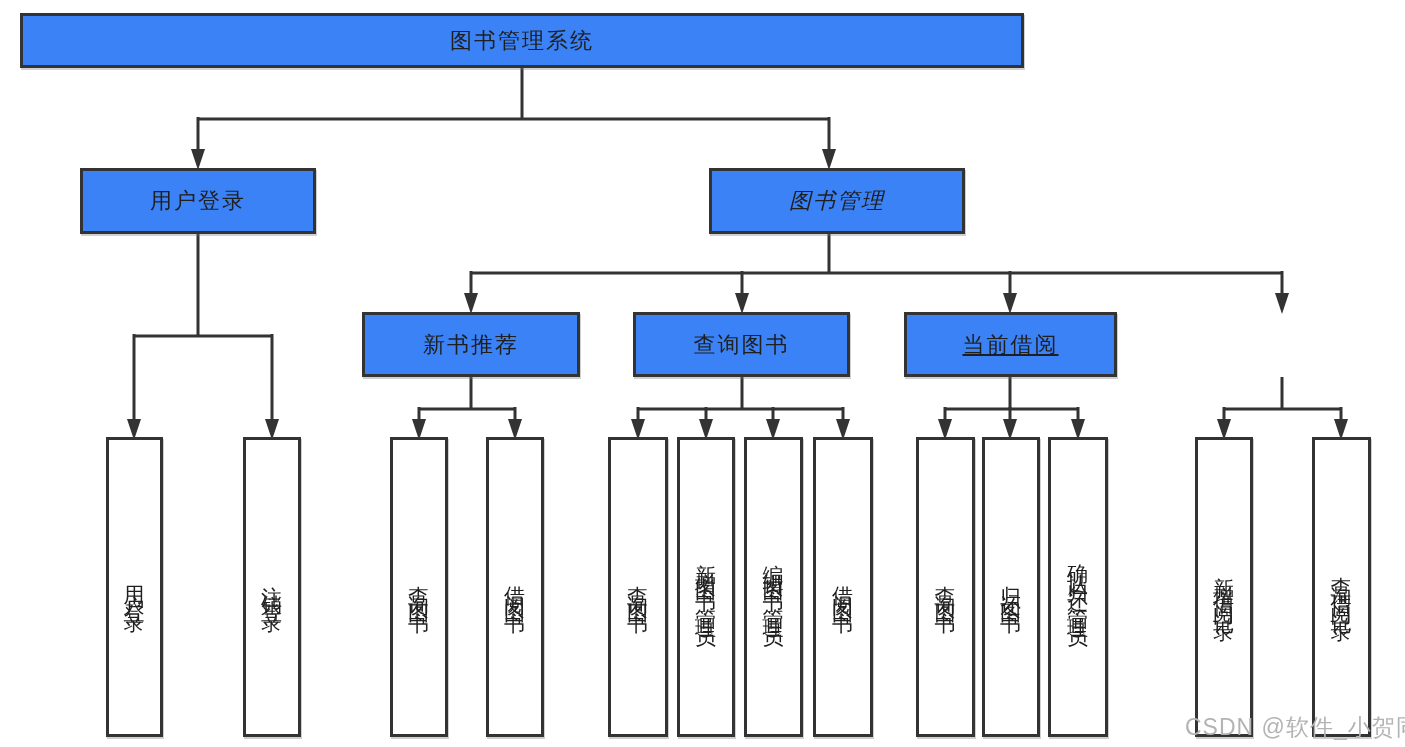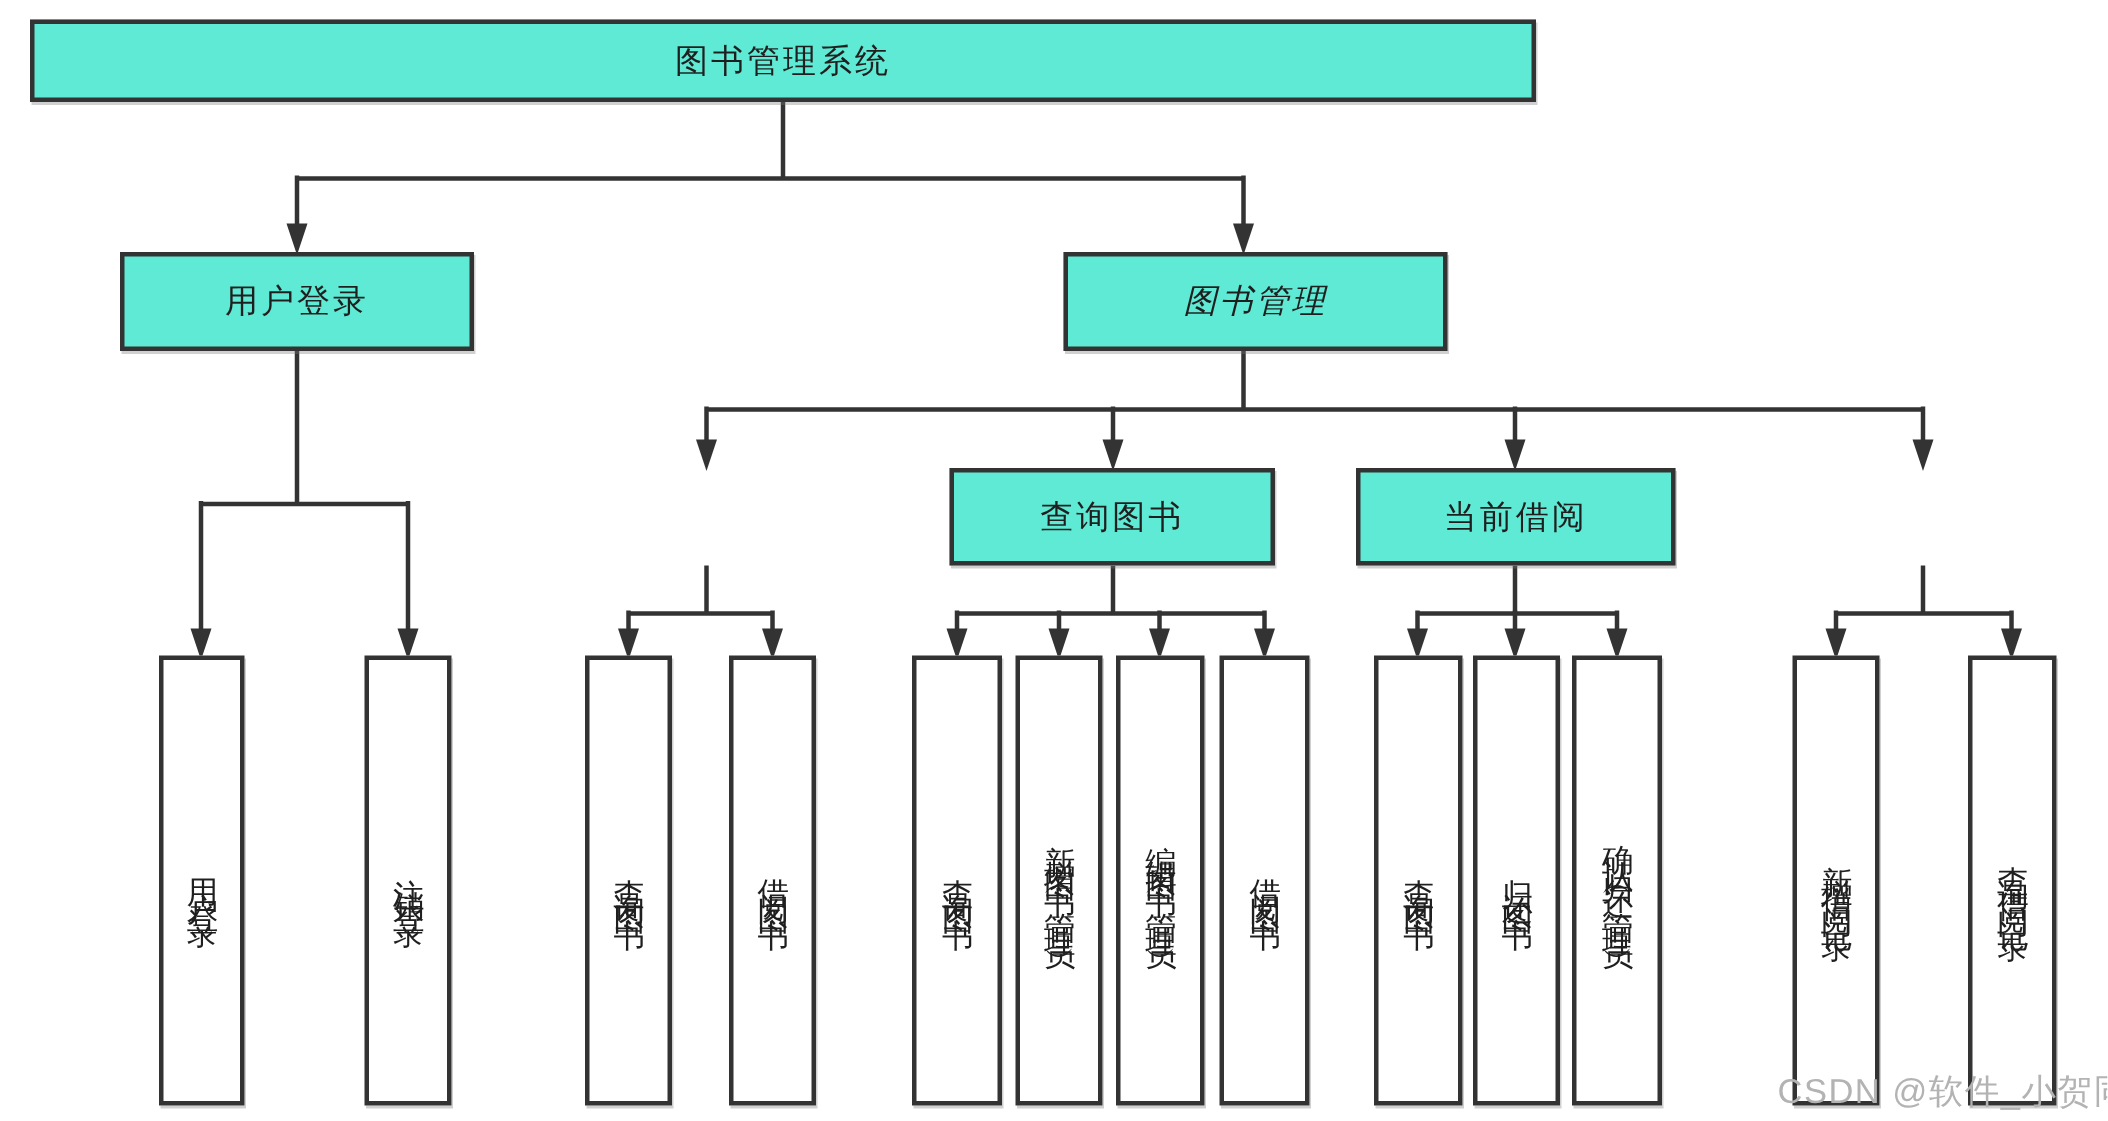--- a/index.html
+++ b/index.html
@@ -15,21 +15,21 @@
     position:relative;
     width:1405px;height:747px;
     background:var(--background);
     overflow:hidden;
   }
   .connectors{position:absolute;left:0;top:0;z-index:1;}
   .connectors path{stroke:var(--line);stroke-width:3;fill:none;}
   .connectors polygon{fill:var(--line);stroke:none;}
   .hbox{
     position:absolute;z-index:2;
-    background:#5eead4;
+    background:#3b82f6;
     border:3px solid var(--line);
     box-sizing:border-box;
     display:flex;align-items:center;justify-content:center;
     font-size:22px;letter-spacing:2px;color:var(--text);
     box-shadow:1px 2px 0 rgba(120,120,120,0.35);
   }
   .vbox{
     position:absolute;z-index:2;
     top:437px;height:300px;
     background:#fff;
@@ -133,22 +133,23 @@
       <polygon points="1217,419 1231,419 1224,440"></polygon>
       <polygon points="1334,419 1348,419 1341,440"></polygon>
     </g>
   </svg>
 
   <div class="hbox" style="left:20px;top:13px;width:1004px;height:55px;">图书管理系统</div>
 
   <div class="hbox" style="left:80px;top:168px;width:236px;height:66px;">用户登录</div>
   <div class="hbox" style="left:709px;top:168px;width:256px;height:66px;font-style:italic;">图书管理</div>
 
+  <div class="hbox" style="left:362px;top:312px;width:218px;height:65px;">新书推荐</div>
   <div class="hbox" style="left:633px;top:312px;width:217px;height:65px;">查询图书</div>
-  <div class="hbox" style="left:904px;top:312px;width:213px;height:65px;">当前借阅</div>
+  <div class="hbox" style="left:904px;top:312px;width:213px;height:65px;text-decoration:underline;">当前借阅</div>
 
   <div class="vbox" style="left:106px;width:57px;">
     <span class="vtext">用户登录</span>
   </div>
   <div class="vbox" style="left:243px;width:58px;">
     <span class="vtext">注销登录</span>
   </div>
 
   <div class="vbox" style="left:390px;width:58px;">
     <span class="vtext">查询图书</span>

